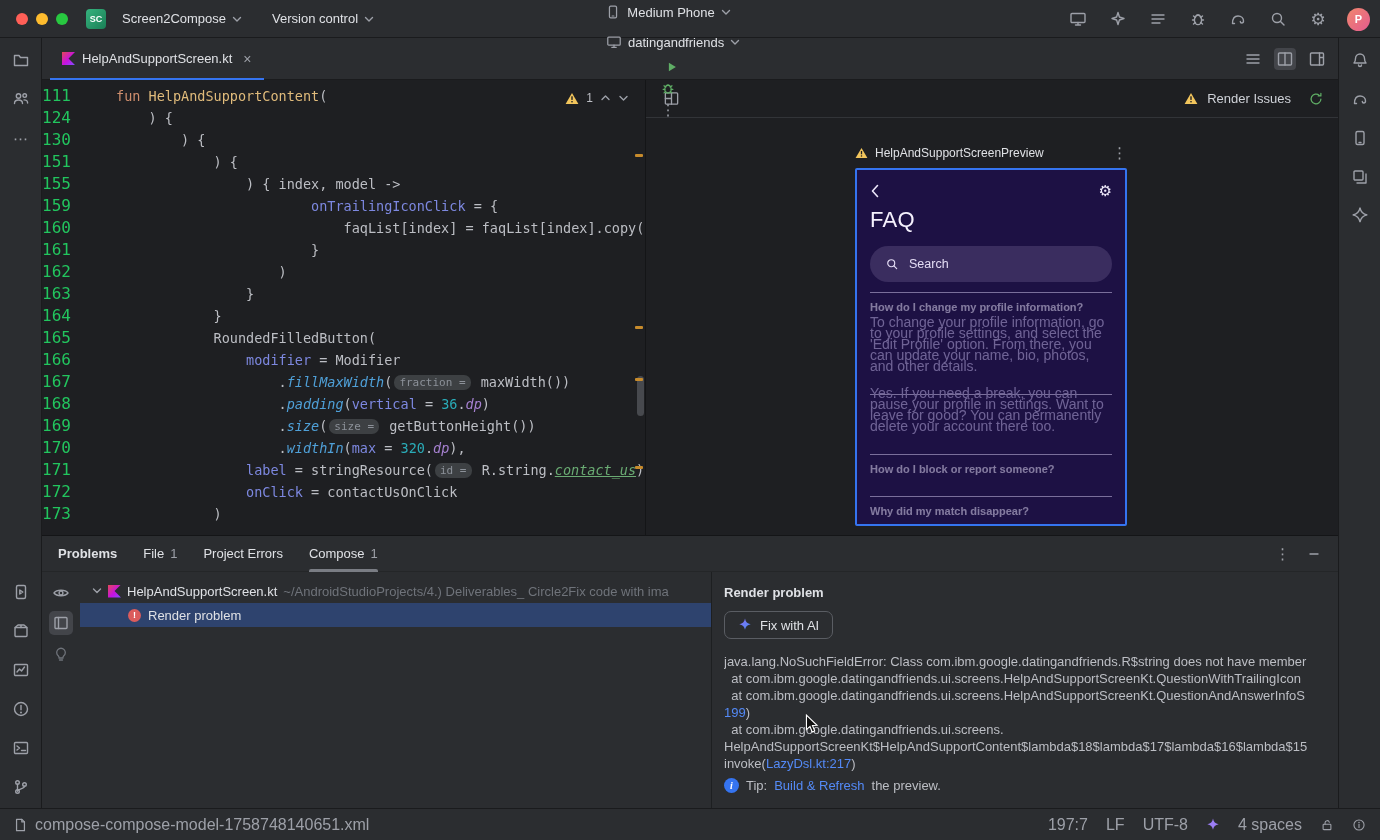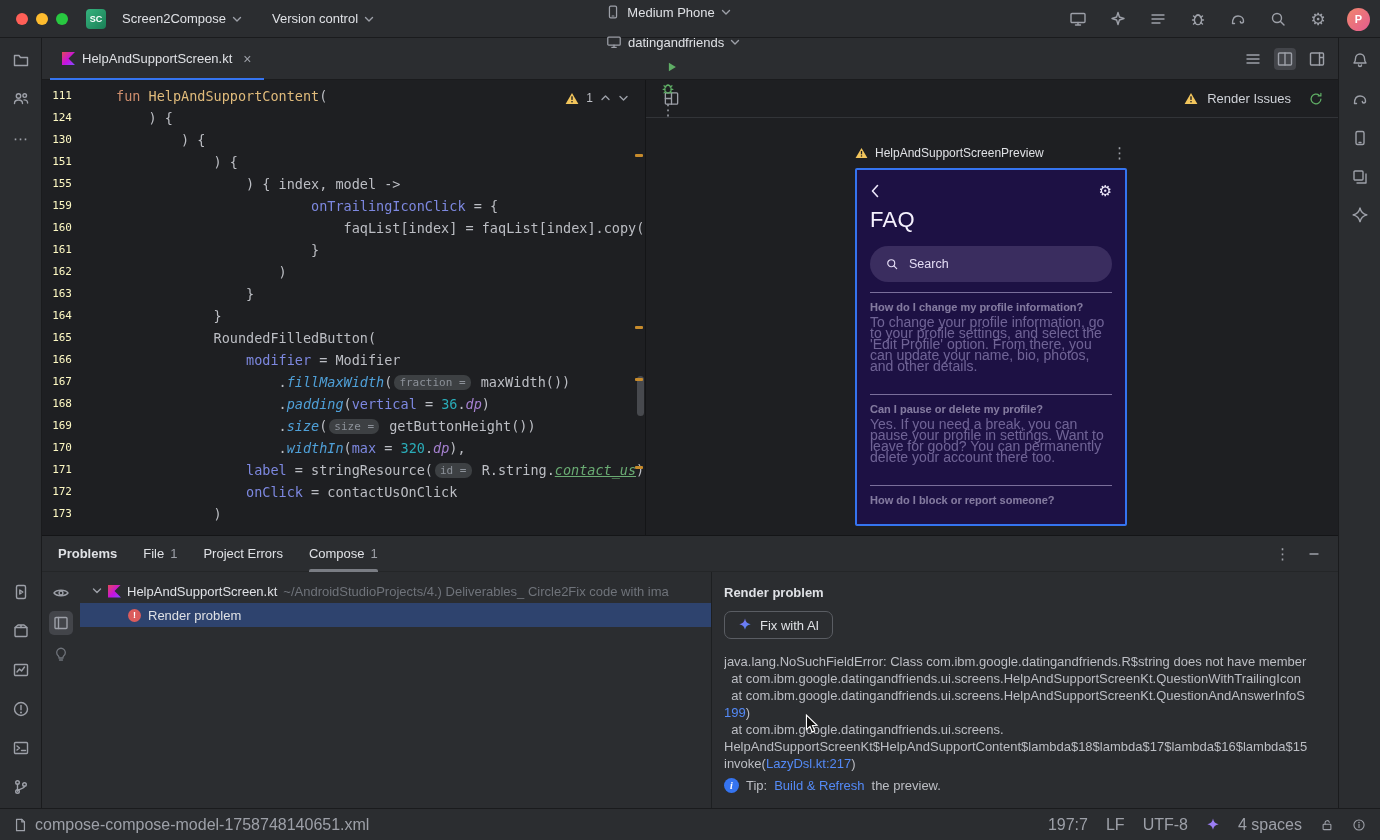--- a/index.html
+++ b/index.html
@@ -45,21 +45,21 @@
   .tclose{color:var(--t3);font-size:14px;margin-left:4px;line-height:1;}
   .tabstrip-right{margin-left:auto;display:flex;align-items:center;gap:10px;}
   .tabstrip-right .icon-btn.on{background:#43454a;}
 
   
   .workrow{height:455px;display:flex;min-height:0;}
   .editor{width:604px;background:var(--bg2);position:relative;border-right:1px solid #141517;overflow:hidden;
     font-family:"DejaVu Sans Mono",monospace;font-size:13.5px;line-height:22px;}
   .codelines{padding-top:5px;}
   .cl{display:flex;height:22px;}
-  .ln{flex:0 0 30px;text-align:right;color:#fef9c3;font-size:11px;}
+  .ln{flex:0 0 30px;color:#22c55e;font-size:16px;}
   .lc{margin-left:44px;white-space:pre;color:var(--t2);}
   .tk-kw{color:#cf8e6d;}
   .tk-decl{color:#e0bb7b;}
   .tk-pl{color:#bcbec4;}
   .tk-named{color:#7d88e0;}
   .tk-ext{color:#4fa0d8;font-style:italic;}
   .tk-num{color:#2aacb8;}
   .tk-prop{color:#a681d1;font-style:italic;}
   .tk-res{color:#6aab73;text-decoration:underline;font-style:italic;}
   .tk-hint{display:inline-block;background:#3d4043;color:#8c9199;font-size:11px;line-height:15px;border-radius:7px;padding:0 5px;margin:0 2px;vertical-align:1px;font-family:"DejaVu Sans Mono",monospace;}
@@ -463,21 +463,20 @@
                     <circle cx="8" cy="8" r="4.5" fill="none" stroke="#e3dcf4" stroke-width="1.5"></circle>
                     <path d="M11.5 11.5L15 15" stroke="#e3dcf4" stroke-width="1.5" stroke-linecap="round"></path>
                   </svg>
                 <span>Search</span>
               </div>
               <div class="faq-list" id="faq-list">
                   <div class="faq-hr"></div>
                   <div class="faq-q">How do I change my profile information?</div>
                   <div class="faq-a">To change your profile information, go to your profile settings, and select the 'Edit Profile' option. From there, you can update your name, bio, photos, and other details.</div>
                   <div class="faq-hr"></div>
-                  <div class="faq-q">Can I pause or delete my profile?</div>
                   <div class="faq-a">Yes. If you need a break, you can pause your profile in settings. Want to leave for good? You can permanently delete your account there too.</div>
                   <div class="faq-hr"></div>
                   <div class="faq-q">How do I block or report someone?</div>
                   <div class="faq-hr"></div>
                   <div class="faq-q">Why did my match disappear?</div>
                 </div>
             </div>
           </div>
         </div>
       </div>

